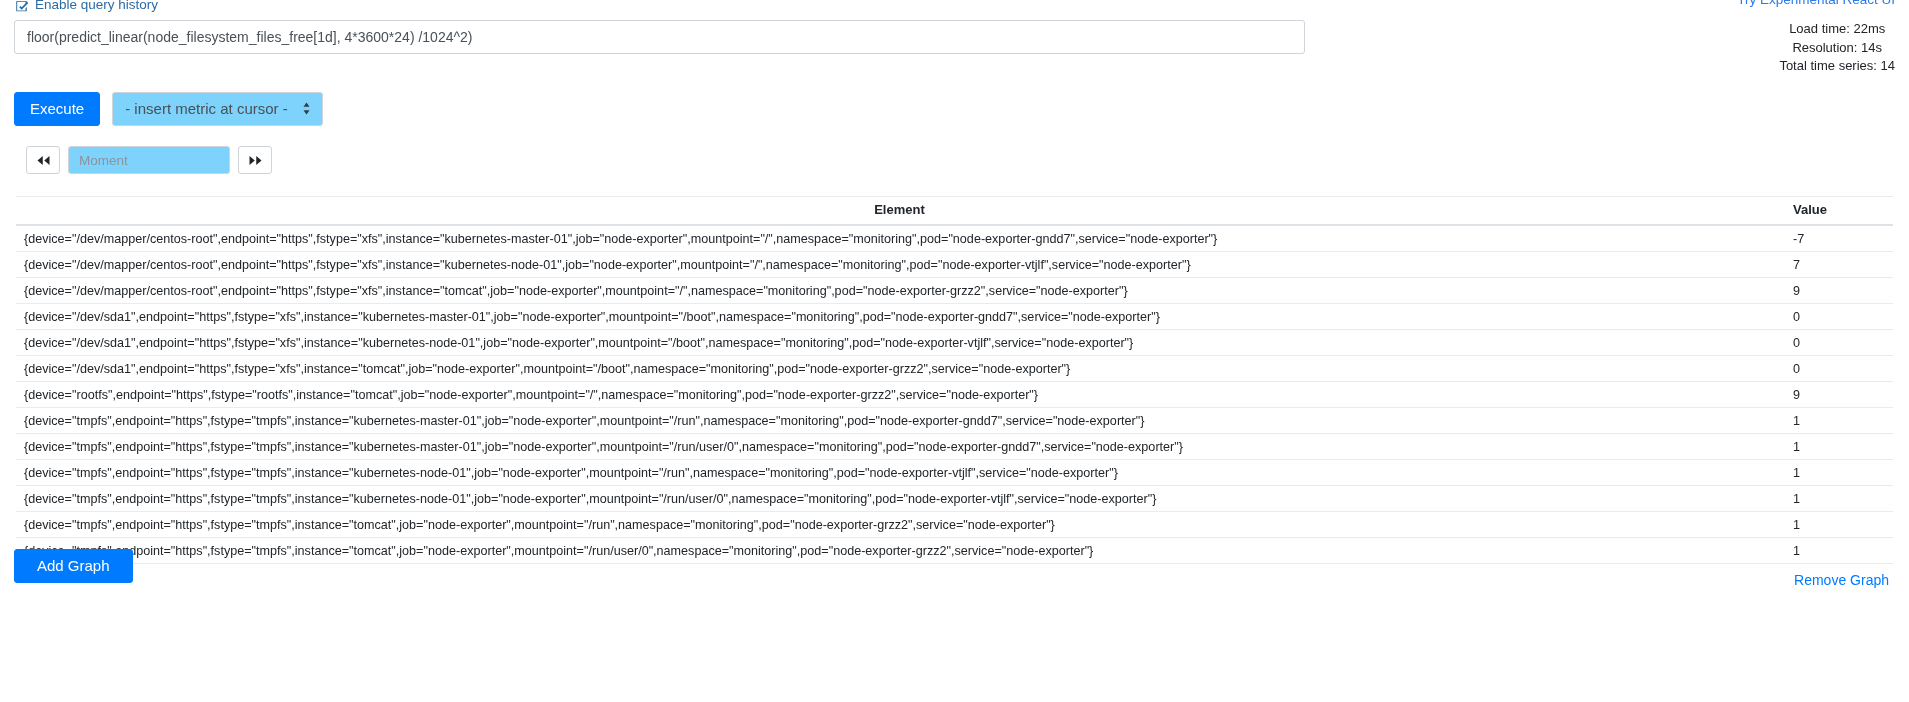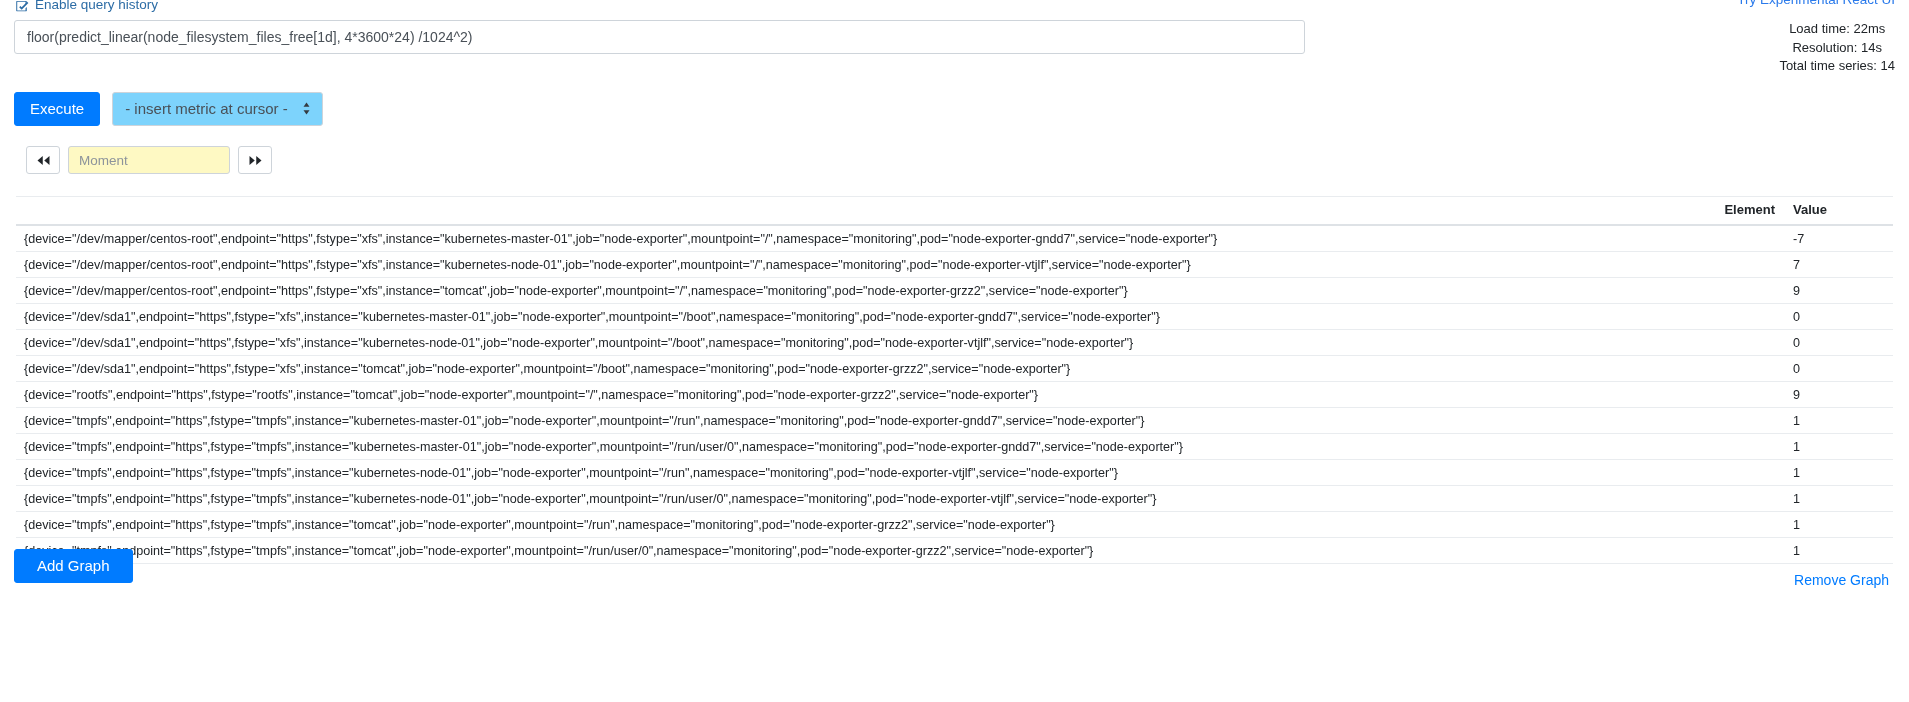--- a/index.html
+++ b/index.html
@@ -112,30 +112,30 @@
     border: 1px solid #ced4da; background: #fff; color: #212529;
     width: 34px; height: 28px; font-size: 11px; line-height: 1;
     display: flex; align-items: center; justify-content: center;
     cursor: pointer; border-radius: 3px;
     font-family: "Liberation Sans", sans-serif;
   }
   .moment-input {
     border: 1px solid #ced4da; border-radius: 3px;
     width: 162px; height: 28px; margin: 0 8px;
     padding: 2px 10px; font-size: 13.5px; color: #495057;
-    outline: none; background: #fef9c3;
+    outline: none; background: #7dd3fc;
     font-family: "Liberation Sans", sans-serif;
   }
   .moment-input::placeholder { color: #8d949b; }
 
   
   .table-wrap { margin-top: 22px; padding: 0 2px; }
   table.results { width: 100%; border-collapse: collapse; }
   table.results th {
-    text-align: right; font-size: 13px; font-weight: bold;
+    text-align: center; font-size: 13px; font-weight: bold;
     color: #212529; padding: 5px 8px 7px 8px;
     border-bottom: 2px solid #dee2e6; border-top: 1px solid #e9ecef;
     white-space: nowrap;
   }
   table.results th.val-col { text-align: left; width: 110px; padding-left: 10px;}
   table.results td {
     font-size: 12.6px; color: #212529;
     padding: 5.5px 8px; border-top: 1px solid #e9ecef;
     white-space: nowrap; overflow: hidden;
     font-family: "Liberation Sans", sans-serif;

